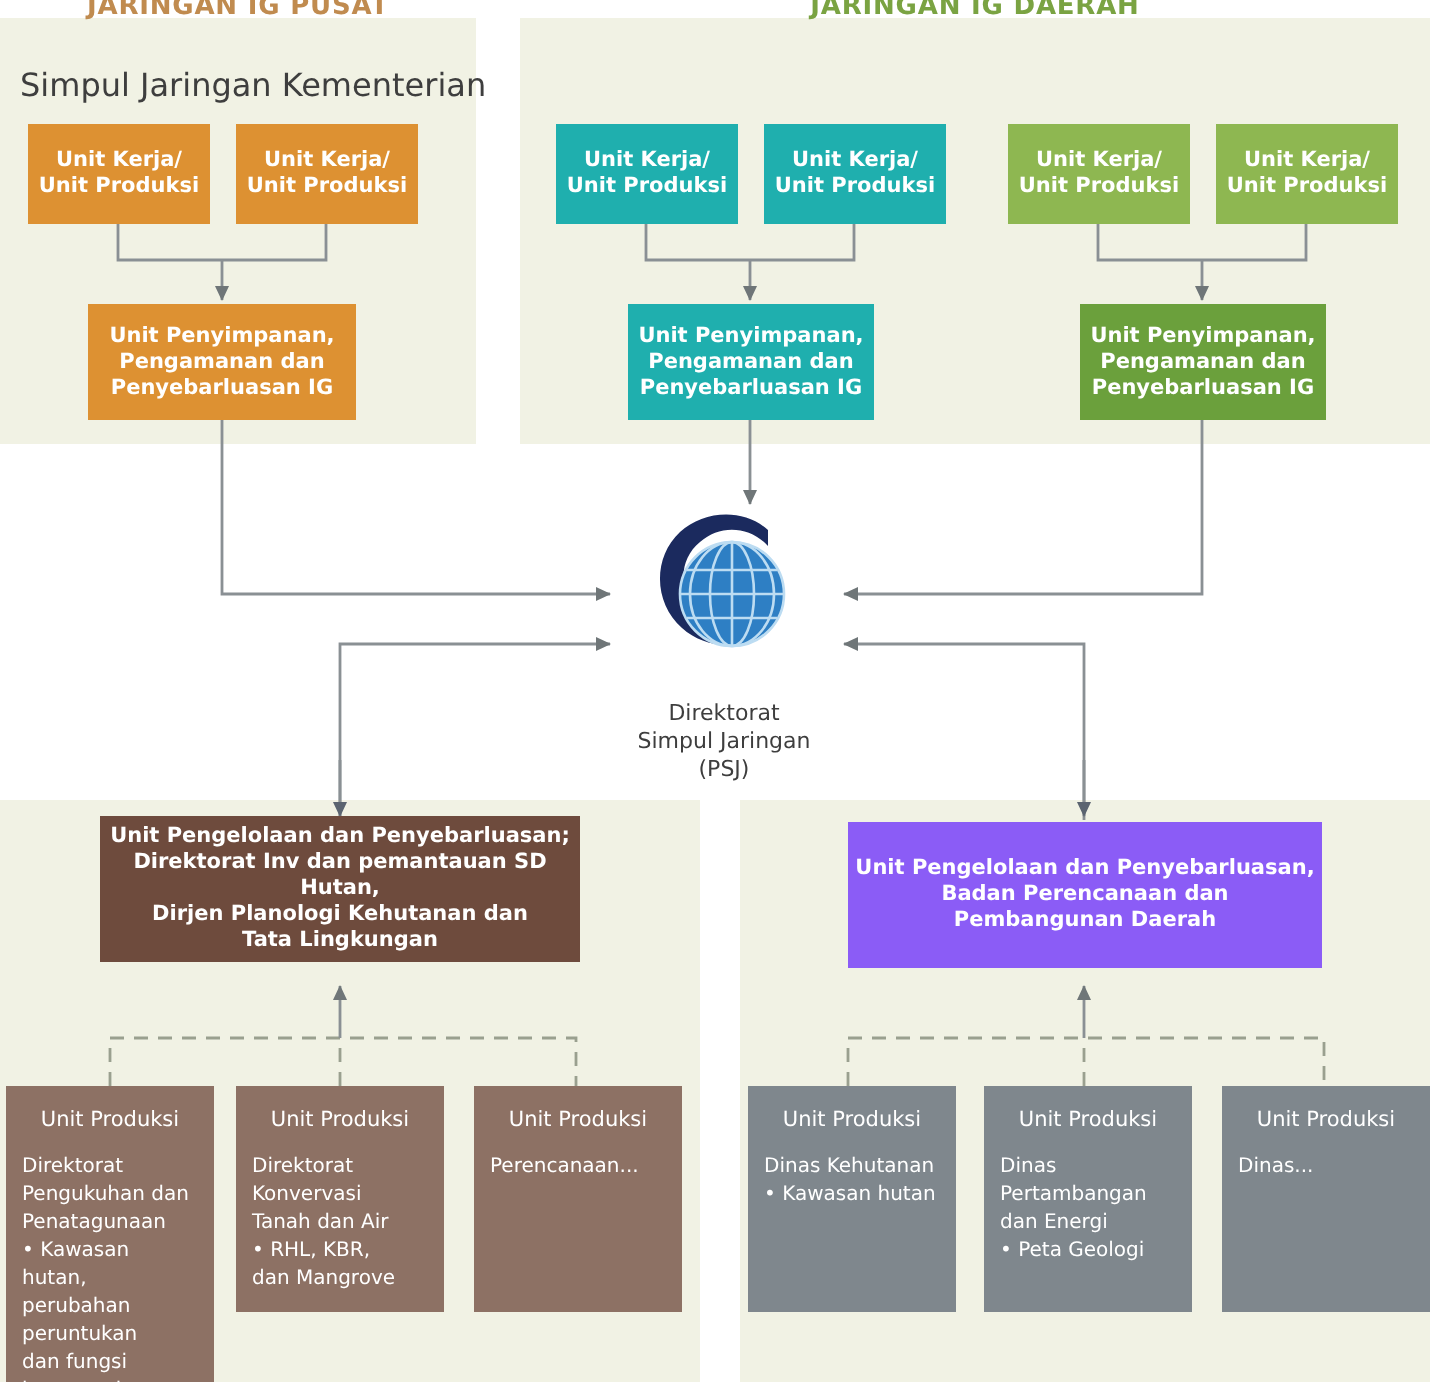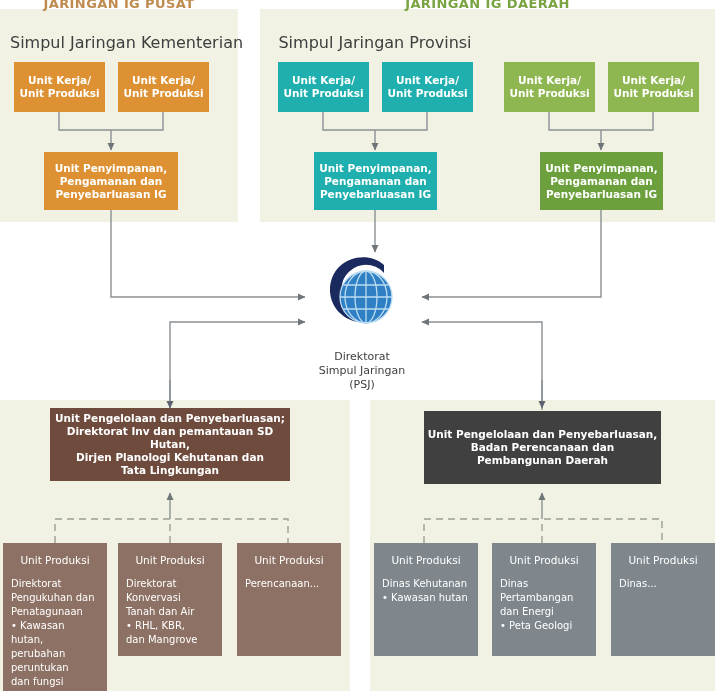--- a/index.html
+++ b/index.html
@@ -27,21 +27,21 @@
     position:absolute;box-sizing:border-box;
     color:#ffffff;text-align:center;
     display:flex;align-items:center;justify-content:center;
     font-size:10.5px;line-height:13px;font-weight:bold;
   }
   .box.orange{background:#dd9132;}
   .box.teal{background:#1fafae;}
   .box.green{background:#6ba03c;}
   .box.greenlt{background:#8eb751;}
   .box.brown{background:#6e4b3d;}
-  .box.gray{background:#404040;}
+  .box.gray{background:#8b5cf6;}
   .unitbox{
     position:absolute;box-sizing:border-box;
     color:#ffffff;font-size:10px;line-height:14px;
     padding:10px 8px 8px 8px;
   }
   .unitbox .ttl{
     display:block;text-align:center;font-size:10.5px;
     margin-bottom:10px;
   }
   .unitbox .body{display:block;text-align:left;white-space:pre-line;}
@@ -109,21 +109,20 @@
     <g fill="none" stroke="#8a9094" stroke-width="1.4">
       <path d="M170,519 L170,493" marker-end="url(#ah)"></path>
       <path d="M542,519 L542,493" marker-end="url(#ah)"></path>
     </g>
   </svg>
 
   <div class="hdr pusat" style="left:0px;top:-4px;width:238px;">JARINGAN IG PUSAT</div>
   <div class="hdr daerah" style="left:260px;top:-4px;width:455px;">JARINGAN IG DAERAH</div>
 
   <div class="simpul" style="left:10px;top:33px;width:220px;">Simpul Jaringan Kementerian</div>
-  <div class="simpul" style="left:275px;top:33px;width:200px;">Simpul Jaringan Provinsi</div>
 
   <div class="box orange" style="left: 14px; top: 62px; width: 91px; height: 50px; white-space: pre-line;">Unit Kerja/
 Unit Produksi</div>
   <div class="box orange" style="left: 118px; top: 62px; width: 91px; height: 50px; white-space: pre-line;">Unit Kerja/
 Unit Produksi</div>
   <div class="box teal" style="left: 278px; top: 62px; width: 91px; height: 50px; white-space: pre-line;">Unit Kerja/
 Unit Produksi</div>
   <div class="box teal" style="left: 382px; top: 62px; width: 91px; height: 50px; white-space: pre-line;">Unit Kerja/
 Unit Produksi</div>
   <div class="box greenlt" style="left: 504px; top: 62px; width: 91px; height: 50px; white-space: pre-line;">Unit Kerja/

